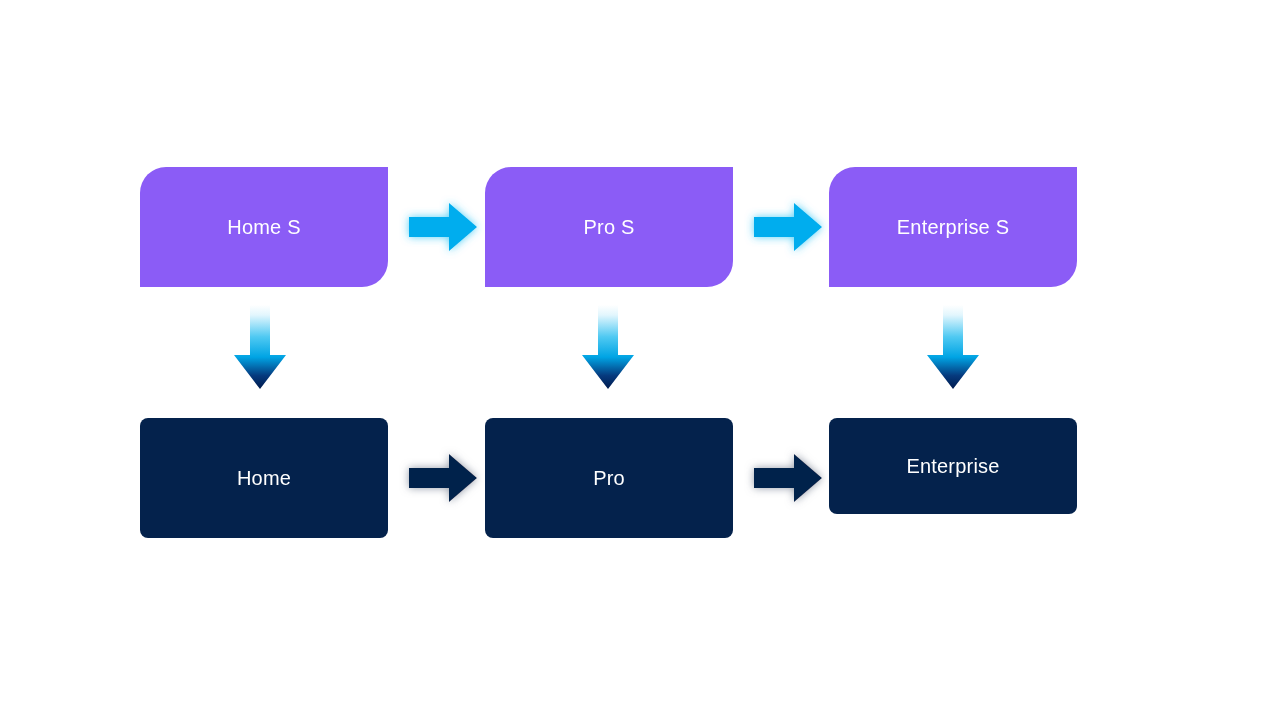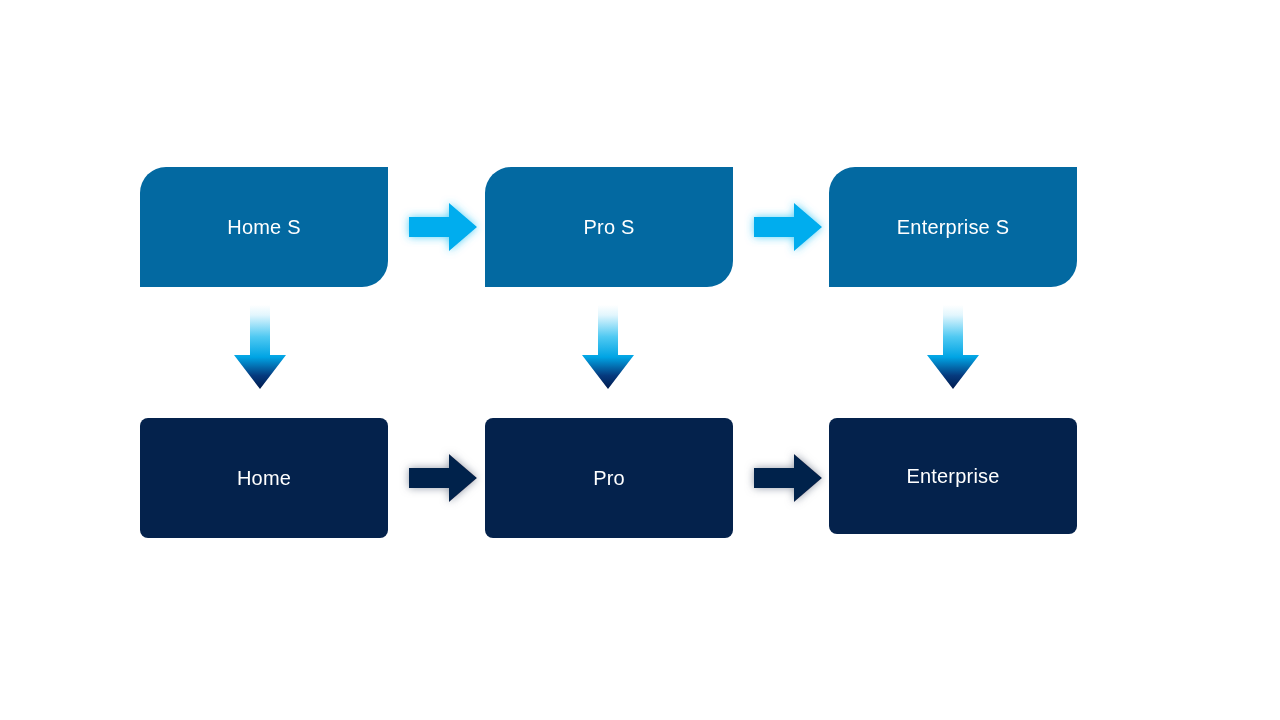--- a/index.html
+++ b/index.html
@@ -27,21 +27,21 @@
     justify-content: center;
     box-sizing: border-box;
     color: #ffffff;
     font-size: 20px;
     font-weight: 400;
     letter-spacing: 0.2px;
     line-height: 1.2;
     user-select: none;
   }
   .node-top {
-    background: #0369a1;
+    background: #8b5cf6;
     
     border-radius: 26px 0 26px 0;
   }
   .node-bottom {
     background: #04224C;
     border-radius: 8px;
   }
   .node-label {
     pointer-events: none;
   }
@@ -150,21 +150,21 @@
   </div>
 
   <div class="node node-bottom" style="left:140px; top:418px; width:248px; height:120px;">
     <span class="node-label">Home</span>
   </div>
 
   <div class="node node-bottom" style="left:485px; top:418px; width:248px; height:120px;">
     <span class="node-label">Pro</span>
   </div>
 
-  <div class="node node-bottom" style="left:829px; top:418px; width:248px; height:116px;">
+  <div class="node node-bottom" style="left:829px; top:418px; width:248px; height:96px;">
     <span class="node-label">Enterprise</span>
   </div>
 
   <div class="h-arrow" style="left:405px; top:450px;">
     <svg viewBox="0 0 76 56" xmlns="http://www.w3.org/2000/svg">
       <defs>
         <filter id="glowNavy1" x="-60%" y="-60%" width="220%" height="220%">
           <feDropShadow dx="0" dy="0" stdDeviation="4" flood-color="#8D94A3" flood-opacity="0.95"></feDropShadow>
         </filter>
       </defs>

